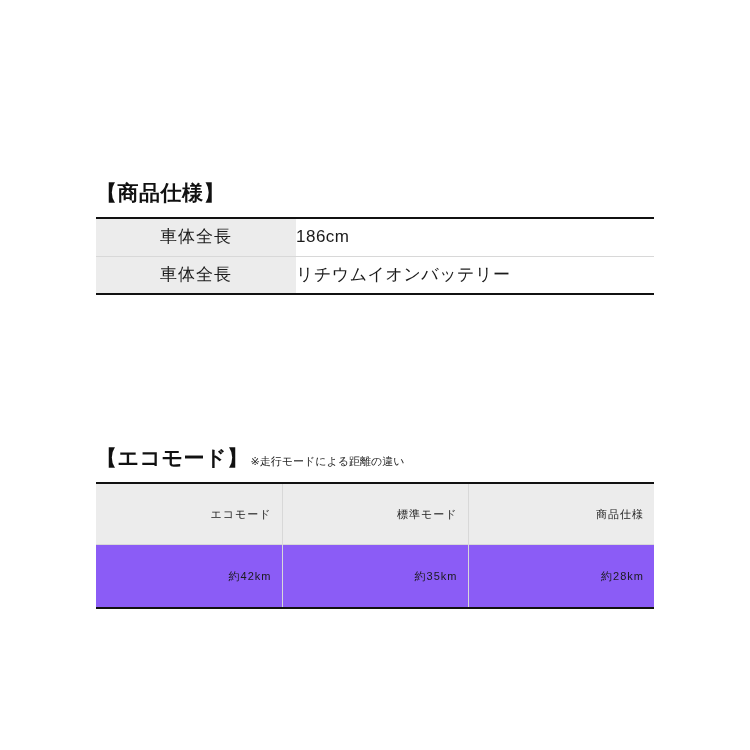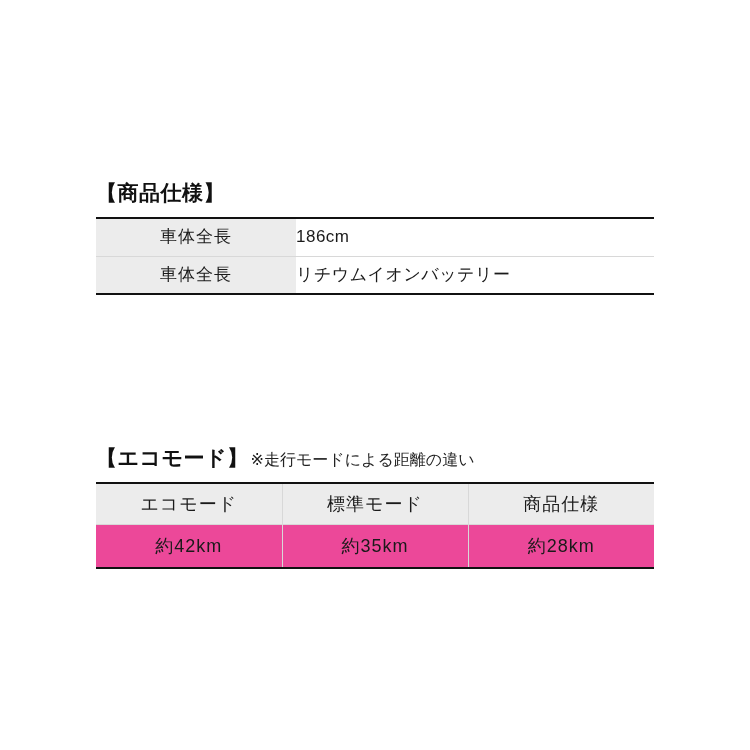--- a/index.html
+++ b/index.html
@@ -31,21 +31,21 @@
   .section-heading {
     font-size: 21px;
     font-weight: bold;
     letter-spacing: 0.5px;
     color: #111111;
     margin: 0 0 12px 0;
     line-height: 1.2;
     white-space: nowrap;
   }
   .section-heading .note {
-    font-size: 16px;
+    font-size: 11px;
     font-weight: normal;
     letter-spacing: 0;
     color: #222222;
     margin-left: 2px;
   }
 
   table.spec-table {
     border-collapse: collapse;
     width: 558px;
     table-layout: fixed;
@@ -87,42 +87,42 @@
     top: 445px;
     width: 558px;
   }
   table.range-table {
     border-collapse: collapse;
     width: 558px;
     table-layout: fixed;
   }
   table.range-table th,
   table.range-table td {
-    padding: 0;
-    text-align: center;
+    padding: 10px;
+    text-align: right;
     vertical-align: middle;
-    font-size: 18px;
+    font-size: 11px;
     font-weight: normal;
     letter-spacing: 1px;
     border-right: 1px solid #d8d8d8;
   }
   table.range-table th:last-child,
   table.range-table td:last-child {
     border-right: none;
   }
   table.range-table thead th {
     height: 40px;
     background: #ececec;
     border-top: 2px solid #111111;
     border-bottom: 1px solid #d8d8d8;
     color: #1a1a1a;
   }
   table.range-table tbody td {
     height: 42px;
-    background: #ec4899;
+    background: #8b5cf6;
     border-bottom: 2px solid #111111;
     color: #1a1a1a;
   }
 </style>
 </head>
 <body>
 
 <div class="page">
 
   <div class="spec-section">

